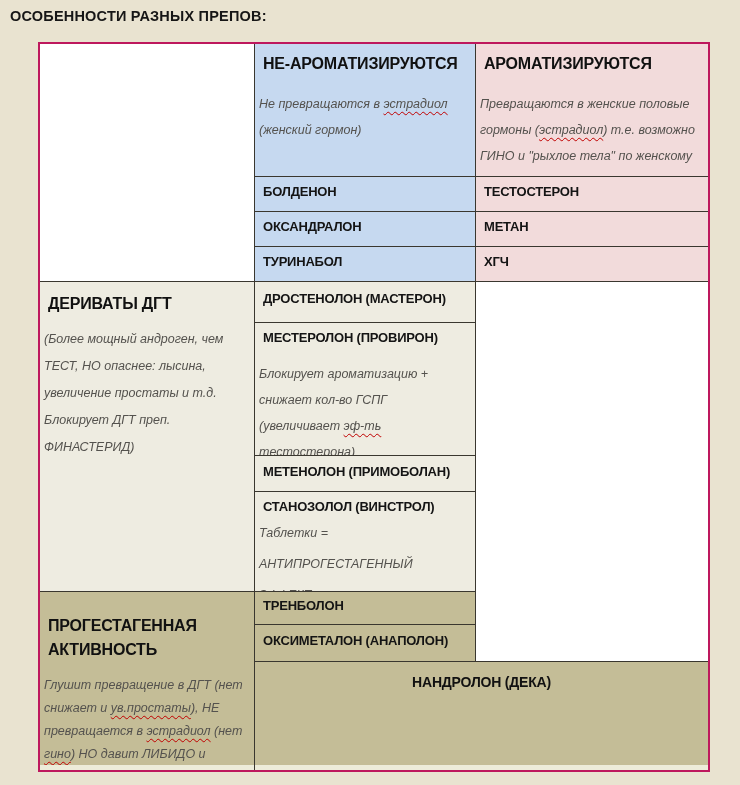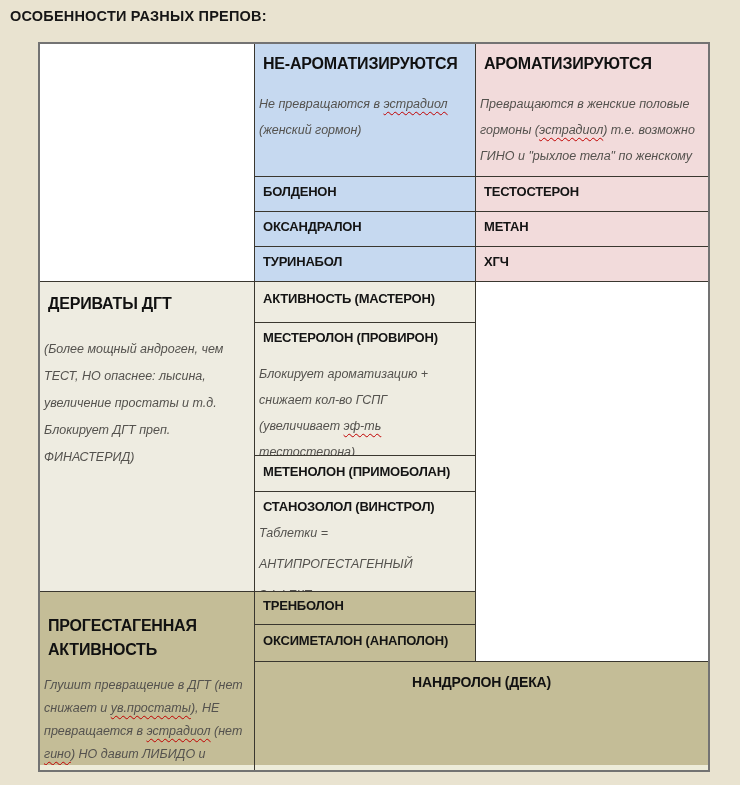--- a/index.html
+++ b/index.html
@@ -13,21 +13,21 @@
     position:absolute;left:10px;top:8px;
     font-size:14.5px;font-weight:bold;color:#161616;letter-spacing:.2px;
   }
   .steroid-table{
     position:absolute;left:38px;top:42px;
     display:grid;
     grid-template-columns:214px 220px 232px;
     grid-template-rows:132px 34px 34px 34px 40px 132px 35px 99px 32px 36px 108px;
     gap:1px;
     background:#3a372f;
-    border:2px solid #737373;
+    border:2px solid #be185d;
   }
   .c{overflow:hidden;box-sizing:border-box;position:relative;}
   .bg-white{background:#ffffff;}
   .bg-blue{background:#c6d9f0;}
   .bg-pink{background:#f2dbdb;}
   .bg-cream{background:#eeece1;}
   .bg-olive{background:#c4bd97;}
 
   .head{
     font-size:16px;font-weight:bold;color:#111111;
@@ -45,21 +45,21 @@
   .wavy{
     text-decoration:underline;
     text-decoration-style:wavy;
     text-decoration-color:#c00000;
     text-decoration-thickness:1px;
     text-underline-offset:3px;
   }
   
   .cell-na-header .desc,.cell-a-header .desc{margin-top:15px;}
   .cell-derivaty .head{padding-top:10px;}
-  .cell-derivaty .desc{margin-top:20px;line-height:27px;}
+  .cell-derivaty .desc{margin-top:10px;line-height:27px;}
   .cell-progest .head{padding-top:22px;line-height:24px;padding-right:30px;}
   .cell-progest .desc{margin-top:12px;line-height:23px;}
   .cell-mesterolon .desc{margin-top:16px;}
   
   .cell-progest::after,.cell-nandro::after{
     content:"";position:absolute;left:0;right:0;bottom:0;height:5px;
     background:#edecd9;
   }
   .cell-nandro{text-align:center;}
   .cell-nandro .head{font-size:14px;padding-top:8px;}
@@ -95,21 +95,21 @@
   <div class="c bg-blue drug" style="grid-column:2;grid-row:3;">ОКСАНДРАЛОН</div>
   <div class="c bg-pink drug" style="grid-column:3;grid-row:3;">МЕТАН</div>
   <div class="c bg-blue drug" style="grid-column:2;grid-row:4;">ТУРИНАБОЛ</div>
   <div class="c bg-pink drug" style="grid-column:3;grid-row:4;">ХГЧ</div>
 
   <div class="c bg-cream cell-derivaty" style="grid-column:1;grid-row:5/9;">
     <div class="head">ДЕРИВАТЫ ДГТ</div>
     <div class="desc">(Более мощный андроген, чем ТЕСТ, НО опаснее: лысина, увеличение простаты и т.д. Блокирует ДГТ преп. ФИНАСТЕРИД)</div>
   </div>
 
-  <div class="c bg-cream drug" style="grid-column:2;grid-row:5;padding-top:9px;">АКТИВНОСТЬ (МАСТЕРОН)</div>
+  <div class="c bg-cream drug" style="grid-column:2;grid-row:5;padding-top:9px;">ДРОСТЕНОЛОН (МАСТЕРОН)</div>
 
   <div class="c bg-white" style="grid-column:3;grid-row:5/11;"></div>
 
   <div class="c bg-cream cell-mesterolon" style="grid-column:2;grid-row:6;">
     <div class="drug">МЕСТЕРОЛОН (ПРОВИРОН)</div>
     <div class="desc"><span>Блокирует ароматизацию + снижает кол-во ГСПГ (увеличивает </span><span class="wavy">эф-ть</span><span> тестостерона)</span></div>
   </div>
 
   <div class="c bg-cream drug" style="grid-column:2;grid-row:7;padding-top:8px;">МЕТЕНОЛОН (ПРИМОБОЛАН)</div>
 

